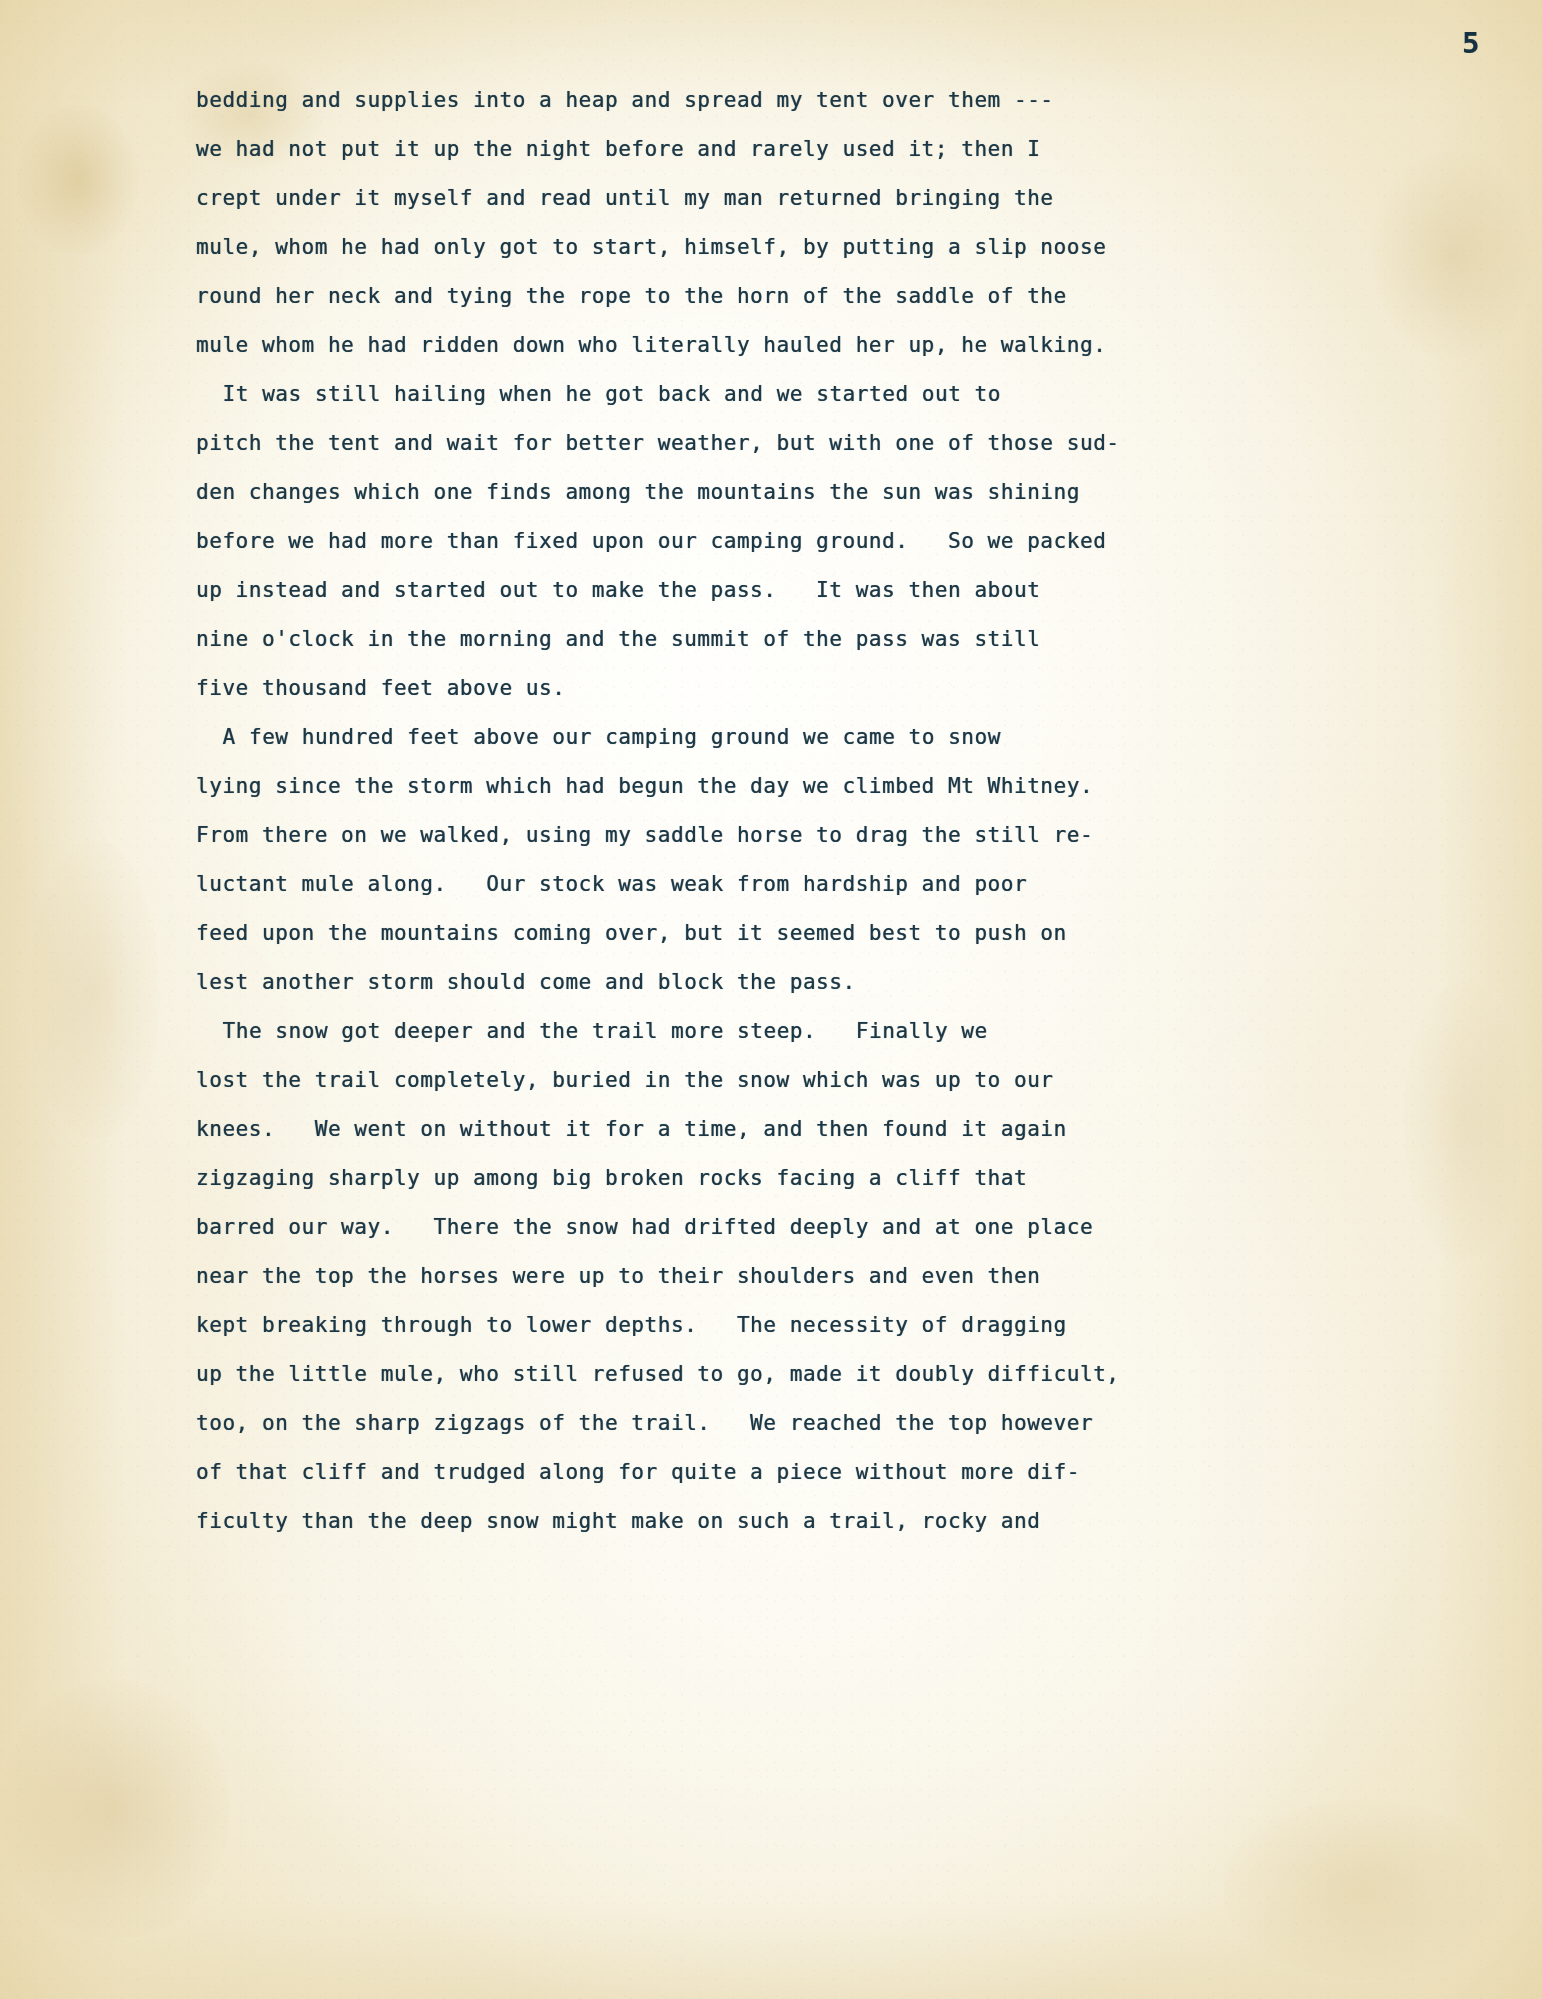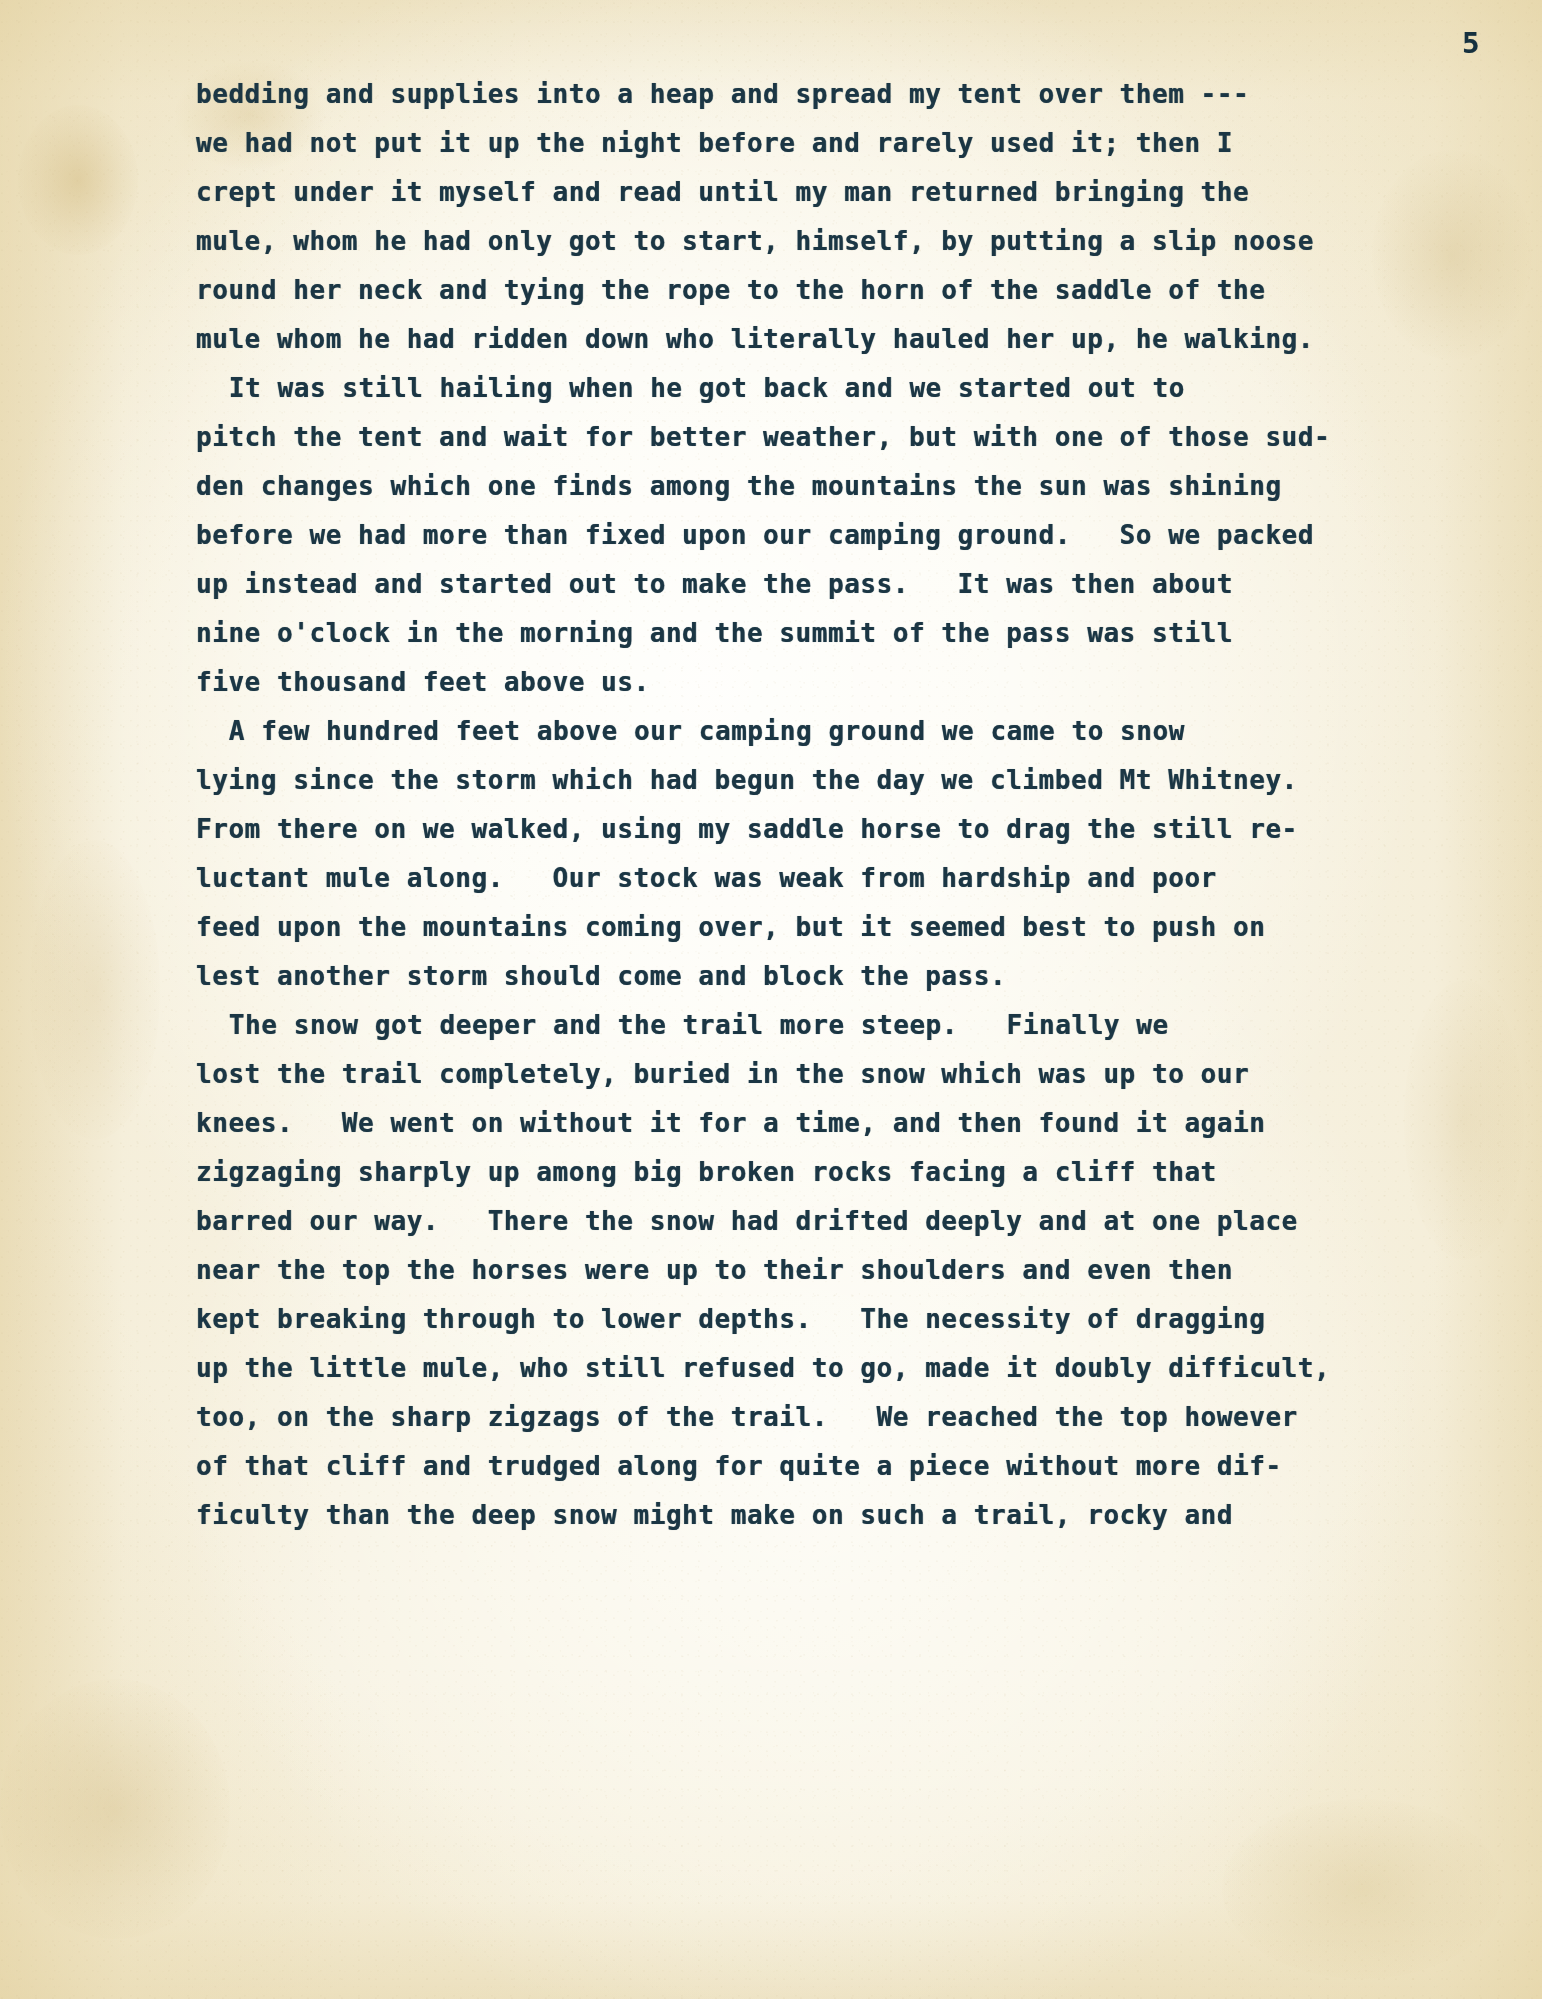--- a/index.html
+++ b/index.html
@@ -65,25 +65,25 @@
     font-size: 29px;
     font-weight: 700;
     color: #16313f;
     letter-spacing: 0.5px;
     text-shadow: 0.4px 0.3px 0 rgba(22,49,63,0.40), -0.35px 0.25px 0 rgba(30,60,78,0.22);
   }
 
   .body {
     position: absolute;
     left: 196px;
-    top: 70px;
+    top: 76px;
     width: 1290px;
     font-family: "DejaVu Sans Mono", "Liberation Mono", monospace;
-    font-size: 26px;
-    font-weight: 700;
+    font-size: 21px;
+    font-weight: 400;
     line-height: 49px;
     color: #1b3644;
     letter-spacing: 0.55px;
     white-space: pre-wrap;
     text-shadow:
       0.45px 0.3px 0.2px rgba(20,48,62,0.45),
       -0.4px 0.25px 0.25px rgba(34,66,84,0.25),
       0 0 1.1px rgba(26,55,70,0.28);
   }
 

